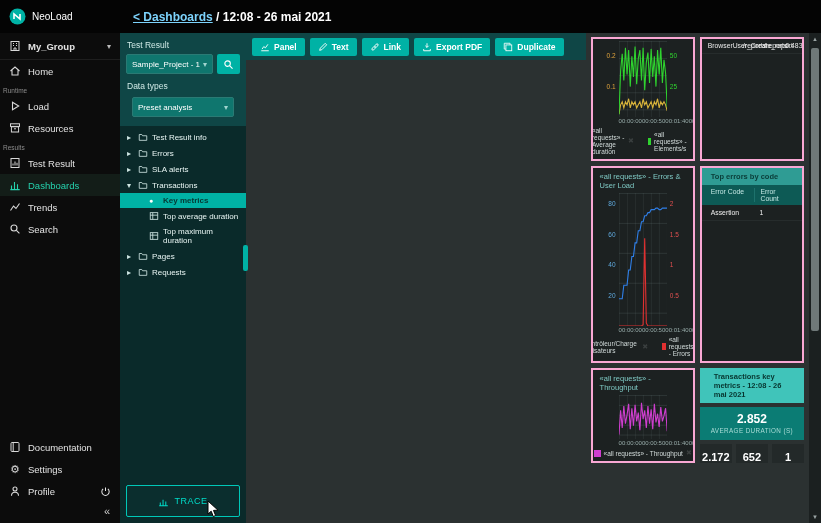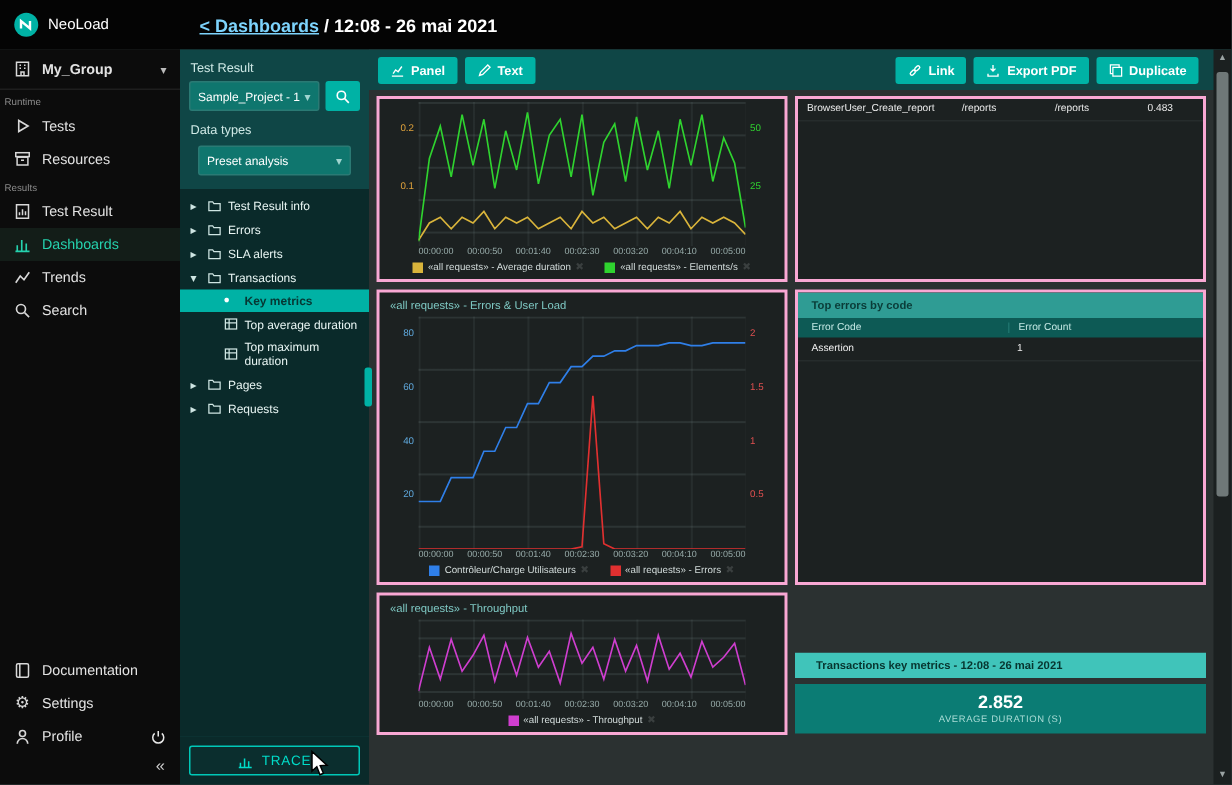--- a/index.html
+++ b/index.html
@@ -42,25 +42,25 @@
   .preset { margin:2px 6px 9px; }
   .tree-area { flex:1; background:#0a2a2a; display:flex; flex-direction:column; padding-top:3px; }
   .tree-item { display:flex; align-items:center; gap:4px; padding:3px 7px; font-size:8px; color:#e8f5f3; }
   .tree-item .arr { width:7px; font-size:8px; color:#cfe6e3; }
   .tree-item .tic { width:10px; height:10px; color:#cfe6e3; flex:0 0 10px; }
   .tree-item.child { padding-left:29px; }
   .tree-item.selected { background:#00b2a5; color:#063733; font-weight:bold; }
   .tree-item.selected .tic, .tree-item.selected .dot { color:#fff; }
   .dot { font-size:7px; width:10px; }
   .trace-row { padding:6px; background:#0a2a2a; }
-  .trace-btn { height:20px; border:1px solid #00c8b8; color:#00dcc9; background:#0b2e2e; display:flex; align-items:center; justify-content:center; gap:5px; font-size:9px; border-radius:2px; letter-spacing:.5px; }
+  .trace-btn { height:32px; border:1px solid #00c8b8; color:#00dcc9; background:#0b2e2e; display:flex; align-items:center; justify-content:center; gap:5px; font-size:9px; border-radius:2px; letter-spacing:.5px; }
   .trace-btn svg { width:11px; height:11px; }
 
   
-  .main { flex:1; position:relative; background:#2b3131; display:flex; flex-direction:column; }
+  .main { flex:1; position:relative; background:#2b3131; display:flex; flex-direction:row; }
   .toolbar { height:27px; background:#0f4646; display:flex; align-items:center; gap:5px; padding:0 22px 0 6px; }
   .tbtn { background:#00b2a5; color:#fff; height:18px; border-radius:2px; display:flex; align-items:center; gap:4px; font-size:8.5px; padding:0 8px; font-weight:bold; }
   .tbtn svg { width:10px; height:10px; }
   .toolbar-right { margin-left:auto; display:flex; gap:5px; }
   .resize-handle { position:absolute; left:-3px; top:212px; width:5px; height:26px; background:#00b2a5; border-radius:2px; z-index:5; }
 
   .charts { flex:1; display:grid; grid-template-columns:1fr 1fr; grid-template-rows:124px 197px 95px; gap:5px; padding:4px 17px 4px 5px; }
   .card { background:#1c2121; border:2px solid #f9a8d4; display:flex; flex-direction:column; overflow:hidden; position:relative; }
   .card-title { font-size:7.5px; color:#7fc9c4; padding:4px 7px 1px; }
   .plot-wrap { flex:1; position:relative; margin:2px 26px 0; background-image:linear-gradient(to bottom, rgba(130,150,150,.16) 1px, transparent 1px),linear-gradient(to right, rgba(130,150,150,.10) 1px, transparent 1px); background-size:100% 22.5%, 16.66% 100%; }
@@ -77,21 +77,21 @@
   
   .t1-row { display:flex; font-size:6.8px; color:#eaeaea; padding:3px 6px 4px; border-bottom:1px solid #262c2c; }
   .t1-c0 { width:40%; } .t1-c1 { width:24%; } .t1-c2 { width:24%; } .t1-c3 { width:12%; }
 
   .te-header { background:#2f9c94; color:#0a3c38; font-size:7.5px; font-weight:bold; padding:4px 9px; }
   .te-th { display:flex; background:#0d5a55; color:#c2e7e3; font-size:6.8px; padding:3px 9px; }
   .te-th .c1 { width:52%; } .te-th .c2 { width:48%; border-left:1px solid #1d726c; padding-left:6px; }
   .te-td { display:flex; font-size:6.8px; color:#eee; padding:4px 9px; border-bottom:1px solid #262c2c; }
   .te-td .c1 { width:52%; } .te-td .c2 { width:48%; padding-left:6px; }
 
-  .km-card { background:transparent; border:none; display:flex; flex-direction:column; overflow:hidden;margin-top:40px; }
+  .km-card { background:transparent; border:none; display:flex; flex-direction:column; overflow:hidden; }
   .km-header { background:#40c4ba; color:#07352f; font-weight:bold; font-size:7.5px; padding:4px 14px; }
   .km-avg { margin-top:4px; background:#0b7c74; text-align:center; padding:5px 0 6px; }
   .km-avg .v { color:#fff; font-size:12px; font-weight:bold; }
   .km-avg .l { color:#a9dcd6; font-size:6.3px; letter-spacing:.4px; margin-top:1px; }
   .km-stats { display:flex; gap:4px; margin-top:4px; flex:1; }
   .km-box { flex:1; background:#232929; text-align:center; padding-top:7px; }
   .km-box .v { color:#fff; font-size:11px; font-weight:bold; }
   .km-box .l { color:#93a19e; font-size:6.3px; margin-top:2px; }
 
   
@@ -135,30 +135,38 @@
         <span class="ic">
           <svg viewBox="0 0 12 12" fill="none" stroke="currentColor" stroke-width="1">
               <rect x="2" y="1.5" width="8" height="9"></rect>
               <path d="M4 3.5h1M7 3.5h1M4 5.5h1M7 5.5h1M5 10.5V8h2v2.5"></path>
             </svg>
         </span>
         <span>My_Group</span>
         <span class="chev">▾</span>
       </div>
 
+      <div class="side-item">
+        <span class="ic">
+          <svg viewBox="0 0 12 12" fill="none" stroke="currentColor" stroke-width="1.1">
+              <path d="M1.5 6 6 2l4.5 4M3 5.2V10h6V5.2"></path>
+            </svg>
+        </span>
+        <span>Home</span>
+      </div>
 
       <div class="side-section">Runtime</div>
 
       <div class="side-item">
         <span class="ic">
           <svg viewBox="0 0 12 12" fill="none" stroke="currentColor" stroke-width="1.1">
               <path d="M3.5 2.3v7.4l6.2-3.7z"></path>
             </svg>
         </span>
-        <span>Tests</span>
+        <span>Load</span>
       </div>
 
       <div class="side-item">
         <span class="ic">
           <svg viewBox="0 0 12 12" fill="none" stroke="currentColor" stroke-width="1">
               <rect x="1.5" y="1.8" width="9" height="2.6"></rect>
               <rect x="2.4" y="4.8" width="7.2" height="5.2"></rect>
               <path d="M5 6.8h2"></path>
             </svg>
         </span>

